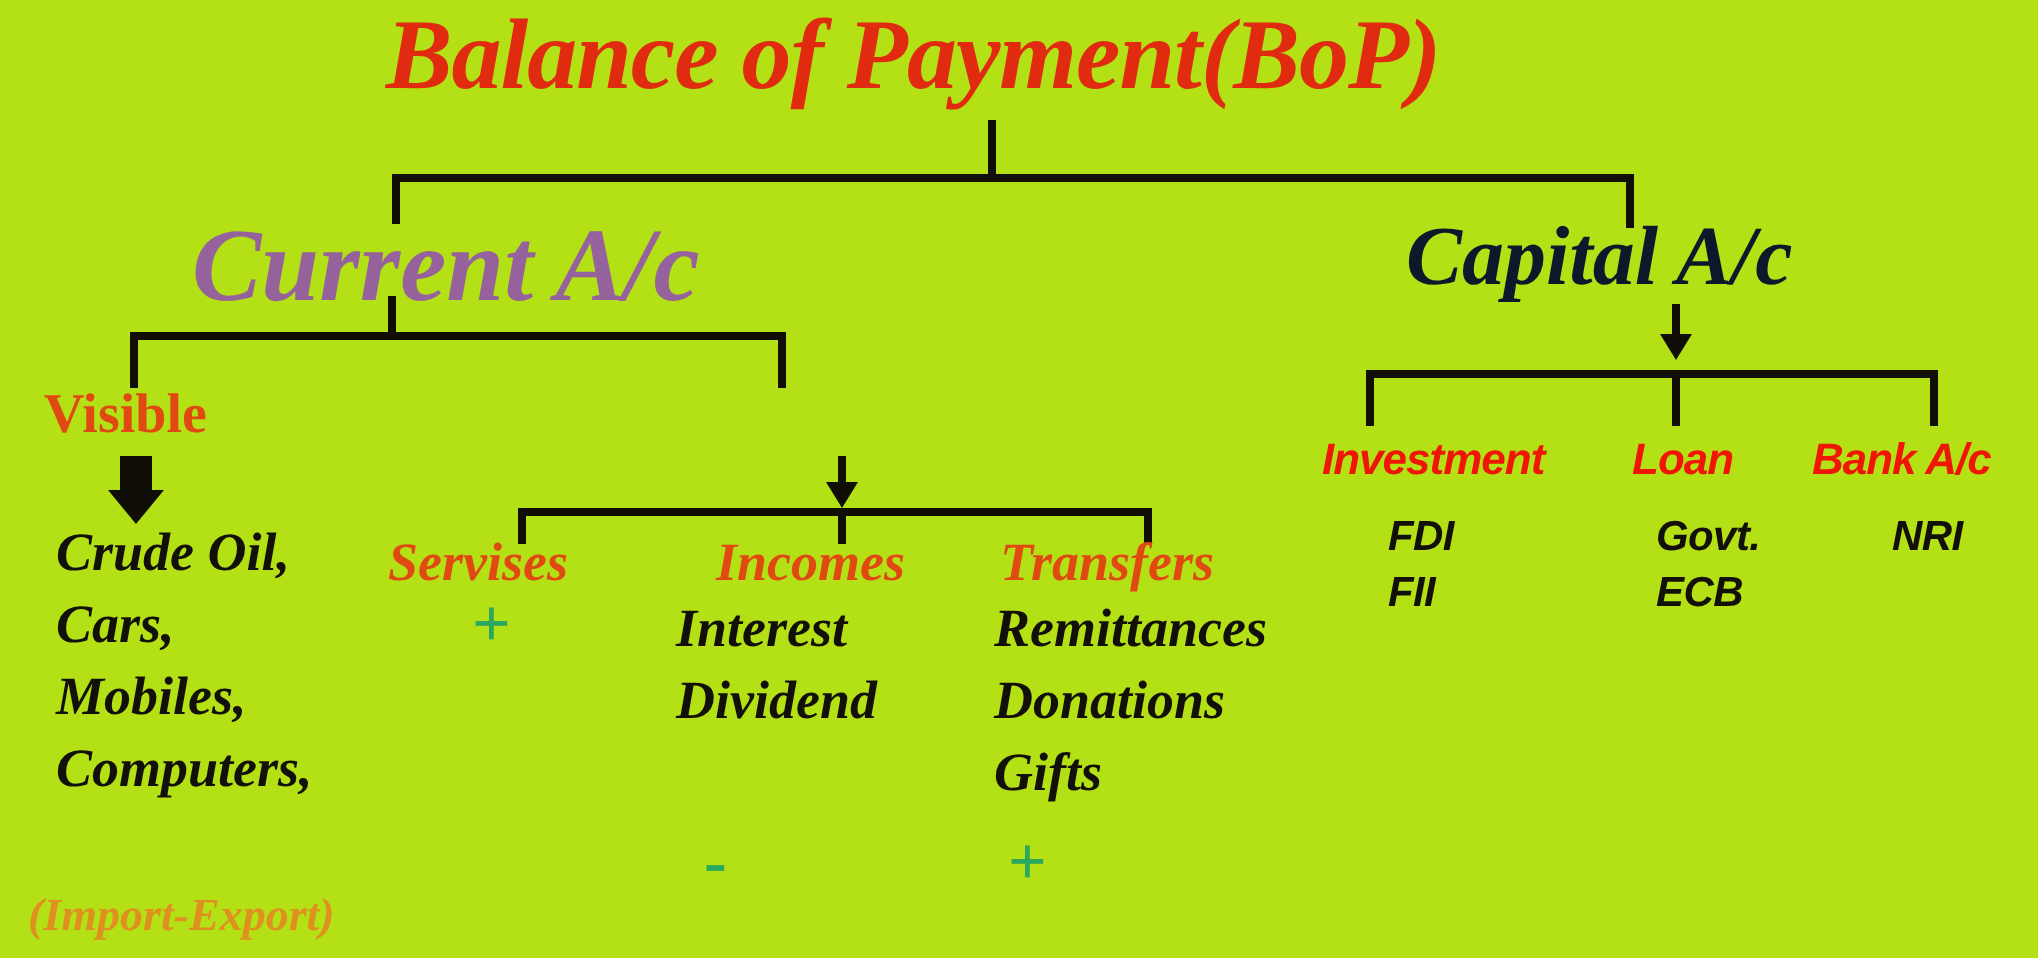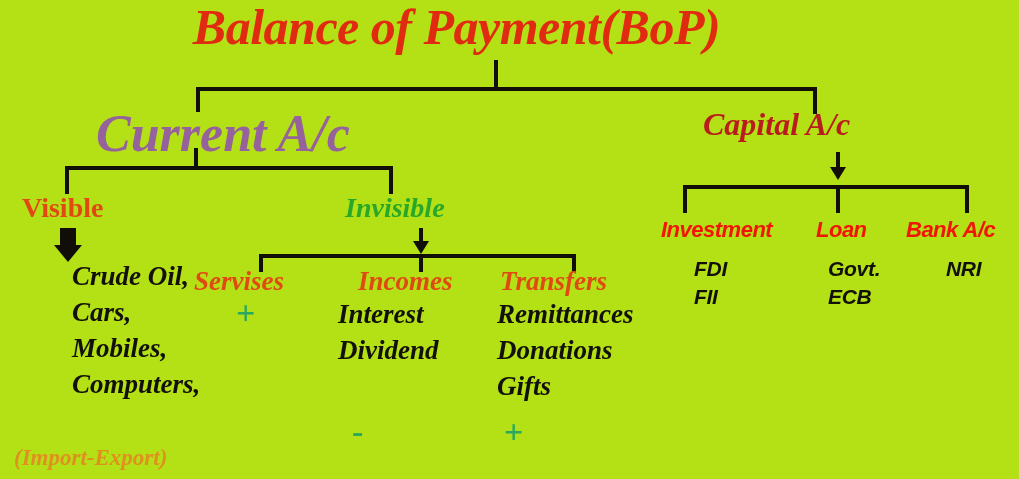--- a/index.html
+++ b/index.html
@@ -40,22 +40,22 @@
     left:96px; top:108px;
     font-family:"Liberation Serif", serif;
     font-weight:bold; font-style:italic;
     font-size:52px;
     color:#96629b;
   }
   .h-capital{
     left:703px; top:108px;
     font-family:"Liberation Serif", serif;
     font-weight:bold; font-style:italic;
-    font-size:32px;
-    color:#b91c1c;
+    font-size:42px;
+    color:#0f172a;
   }
 
   
   .h-visible{
     left:22px; top:194px;
     font-family:"Liberation Serif", serif;
     font-weight:bold; 
     font-size:28px;
     color:#e04a12;
   }
@@ -94,21 +94,21 @@
   .items{
     position:absolute;
     font-family:"Liberation Serif", serif;
     font-weight:bold; font-style:italic;
     font-size:27px;
     color:#121008;
     line-height:36px;
   }
   .items div{ white-space:nowrap; }
 
-  .list-visible  { left:28px;  top:258px;margin-left:44px; }
+  .list-visible  { left:28px;  top:258px; }
   .list-incomes  { left:338px; top:296px; }
   .list-transfers{ left:497px; top:296px; }
 
   .items-cap{
     position:absolute;
     font-family:"Liberation Sans", sans-serif;
     font-weight:bold; font-style:italic;
     font-size:21px;
     color:#121008;
     line-height:28px;
@@ -185,21 +185,20 @@
 
   <div class="node h-current">Current A/c</div>
   <div class="node h-capital">Capital A/c</div>
 
   <div class="ln vline" style="left:194px;top:148px;height:19px;"></div>
   <div class="ln hline" style="left:65px;top:166px;width:328px;"></div>
   <div class="ln vline" style="left:65px;top:166px;height:28px;"></div>
   <div class="ln vline" style="left:389px;top:166px;height:28px;"></div>
 
   <div class="node h-visible">Visible</div>
-  <div class="node h-invisible">Invisible</div>
 
   <div class="block-arrow" style="left:54px;top:228px;">
     <div class="shaft"></div>
     <div class="head"></div>
   </div>
 
   <div class="ln vline" style="left:419px;top:228px;height:14px;"></div>
   <div class="arrow" style="left:413px;top:241px;"></div>
 
   <div class="ln hline" style="left:259px;top:254px;width:317px;"></div>

